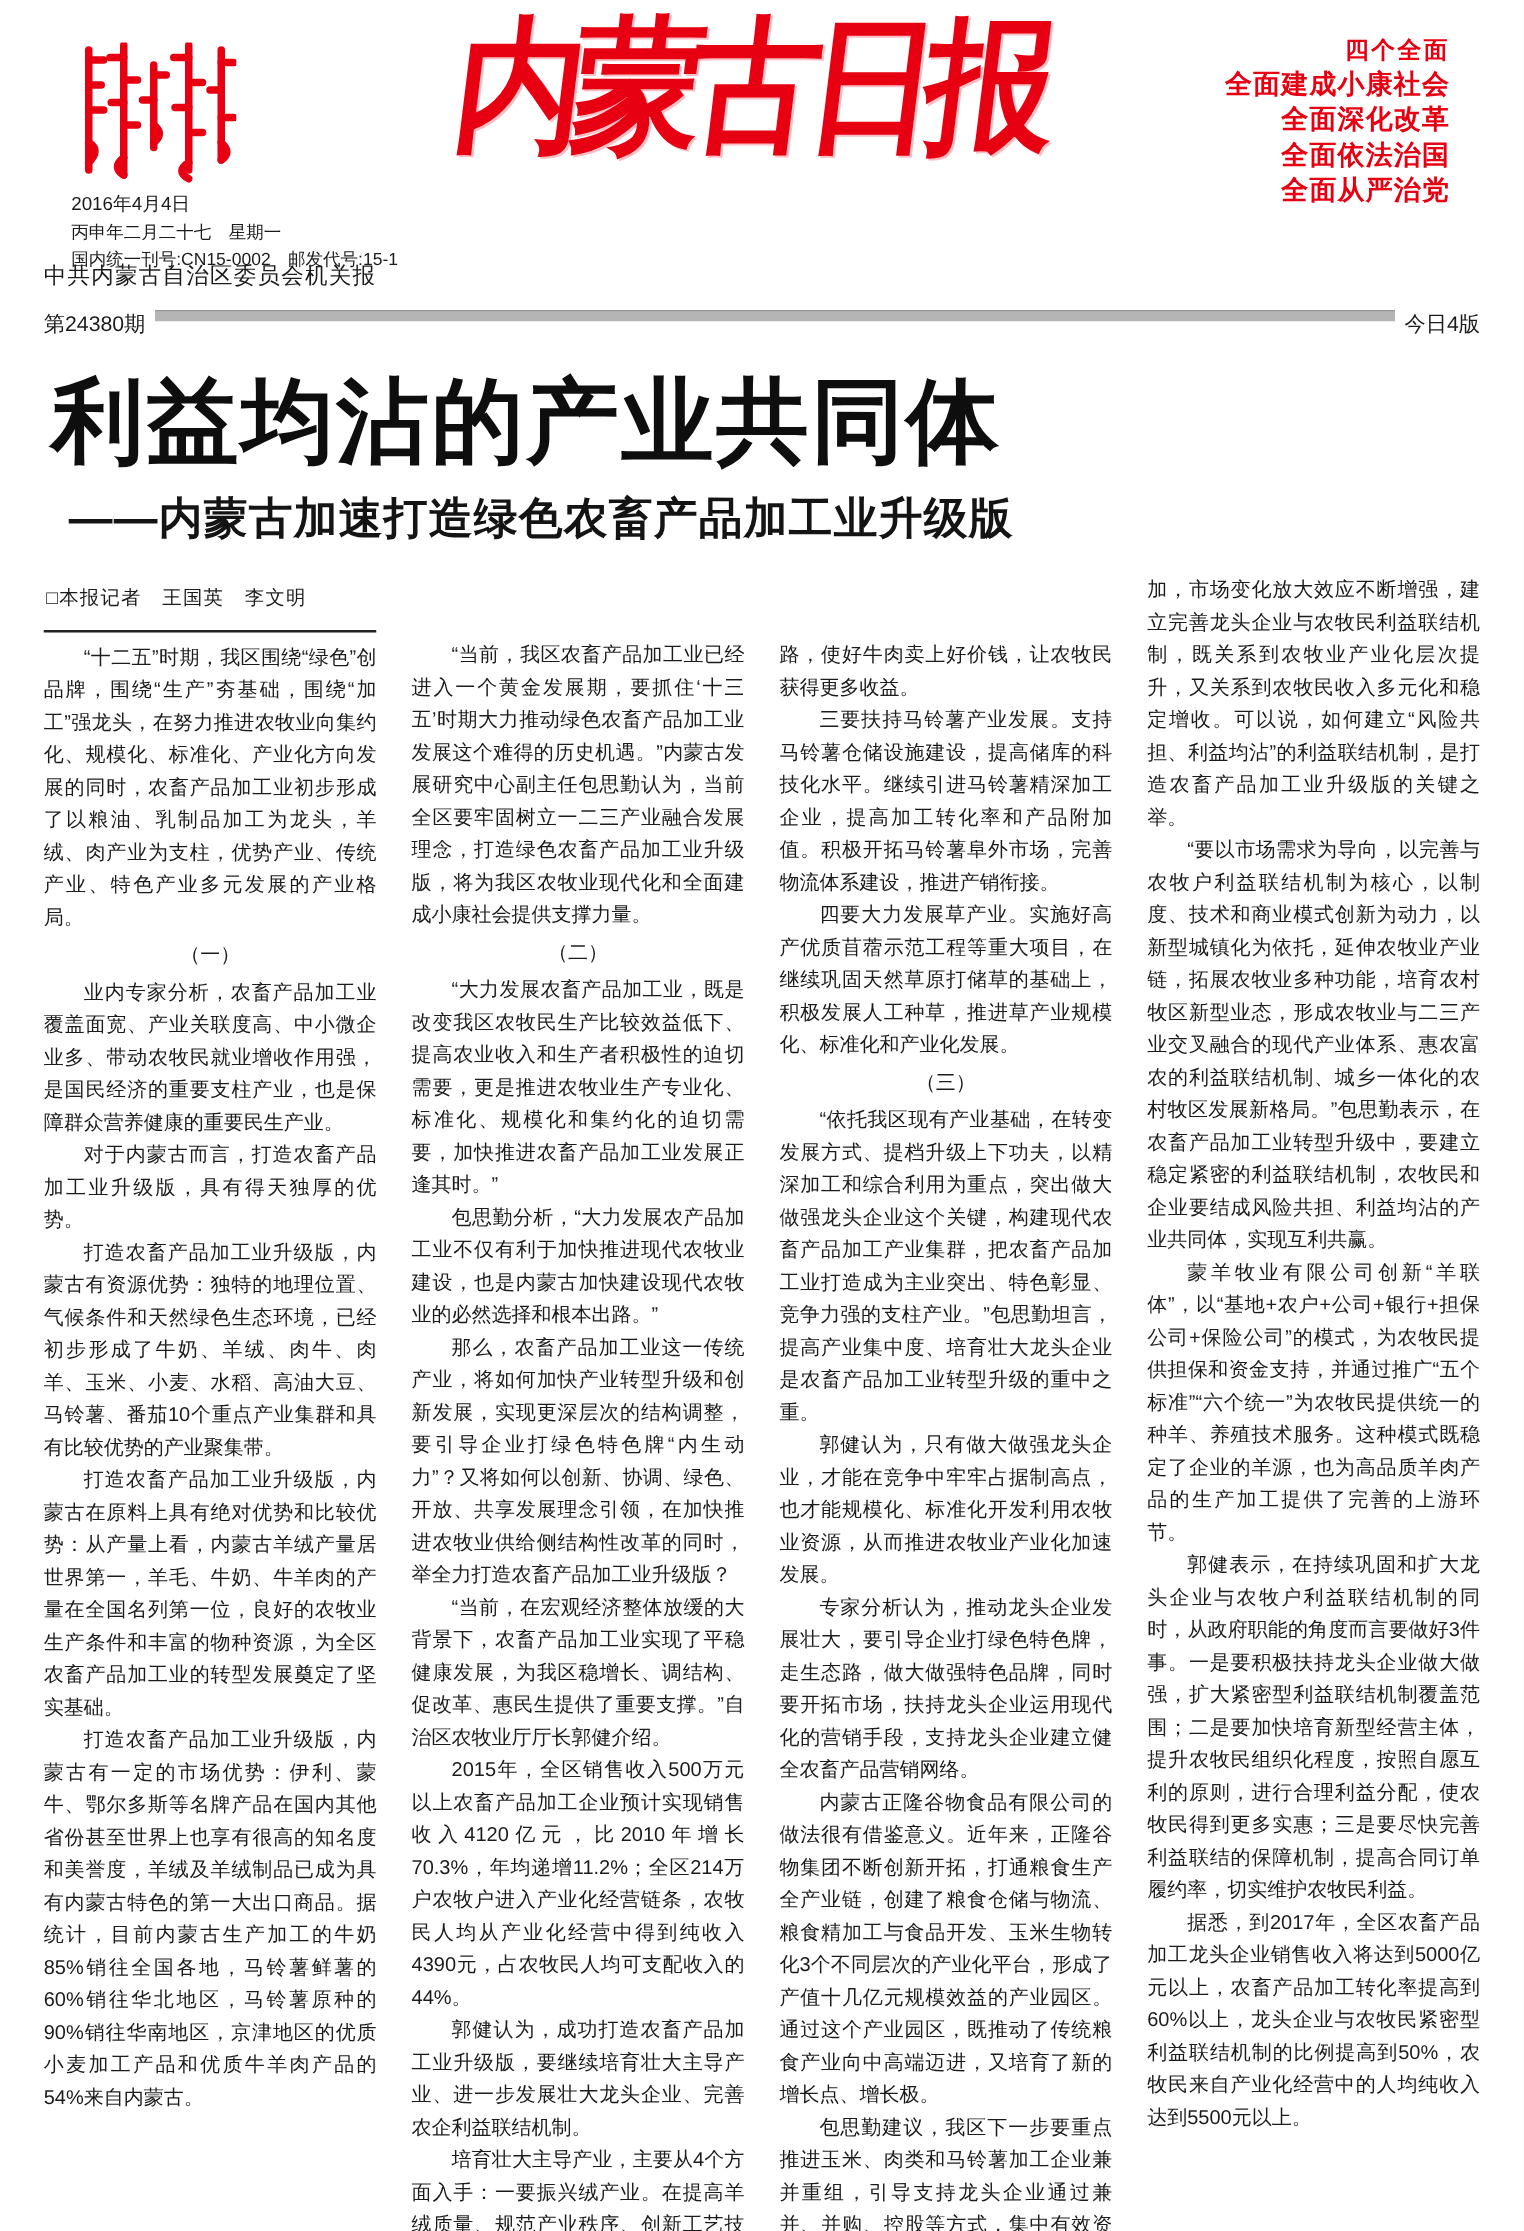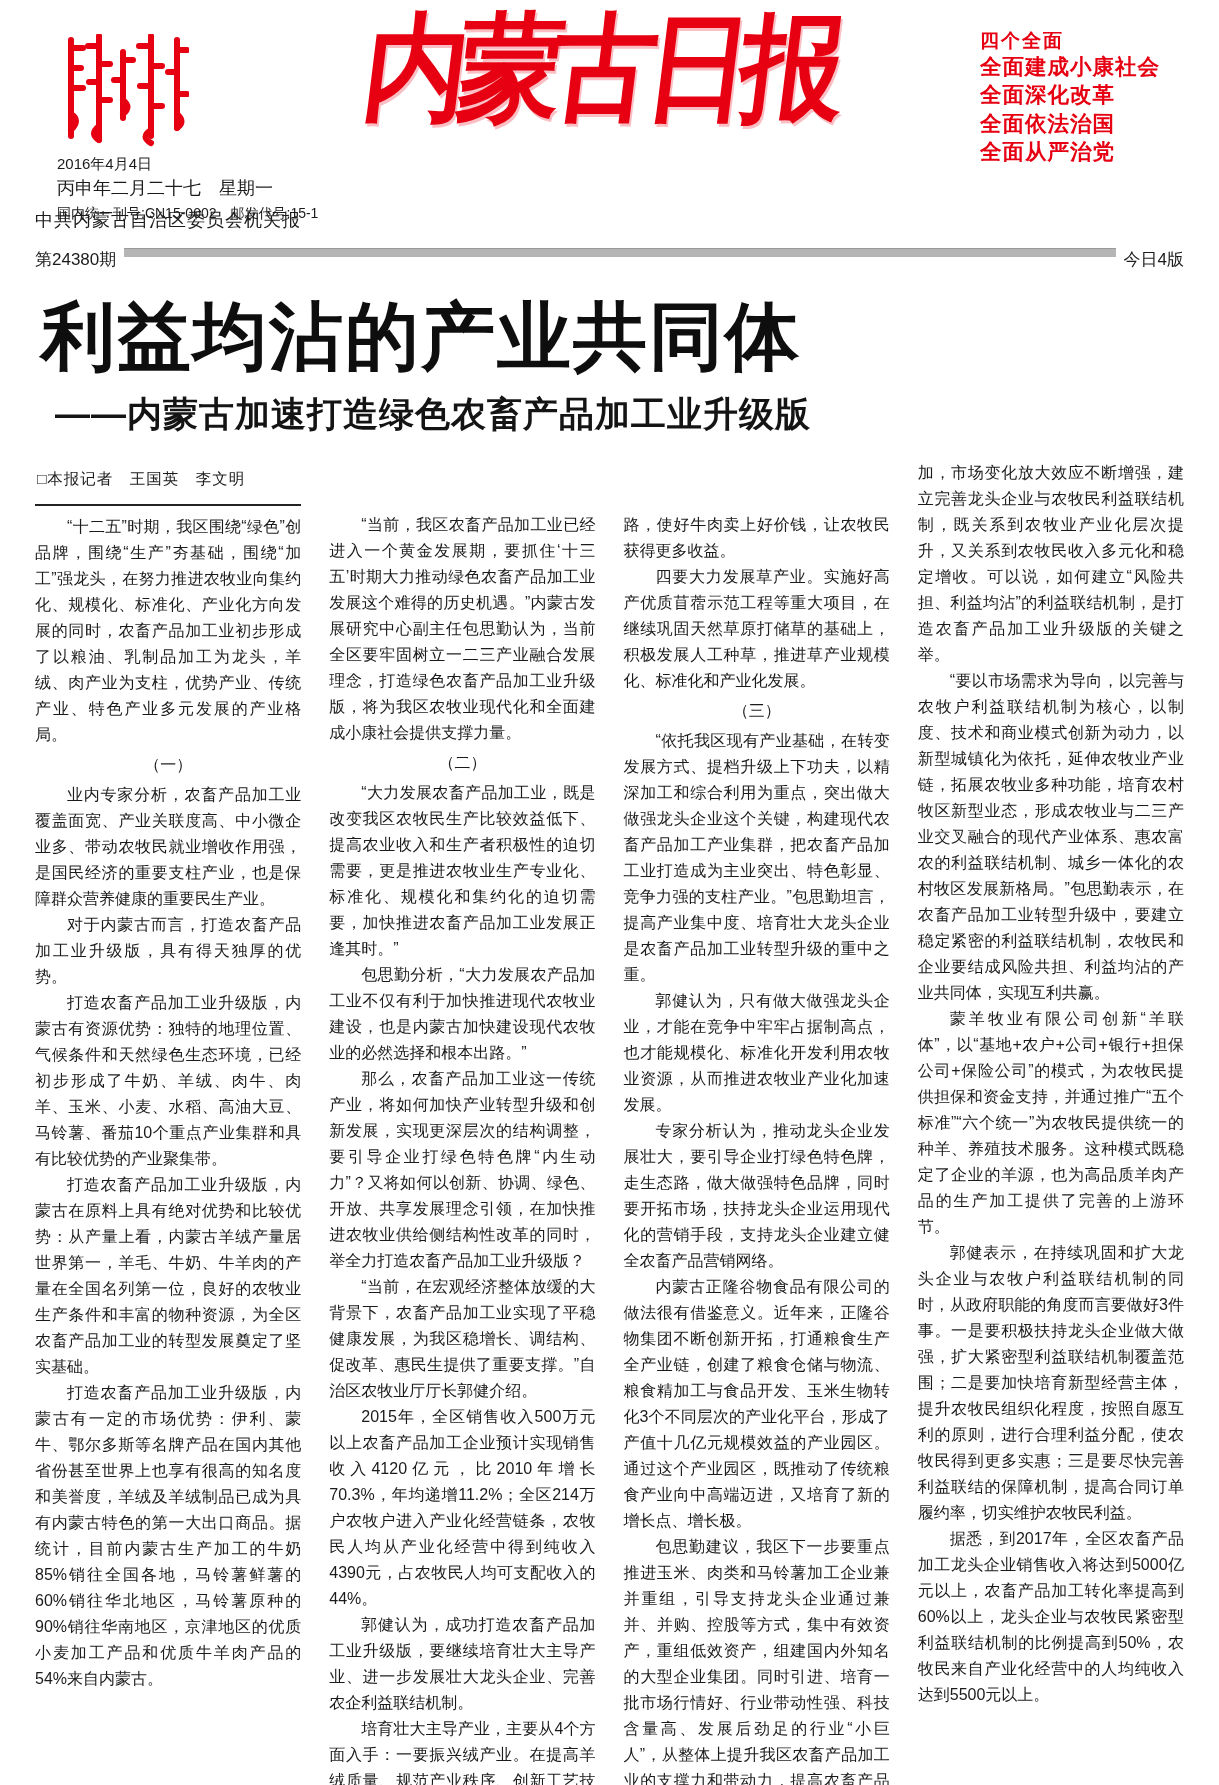--- a/index.html
+++ b/index.html
@@ -11,32 +11,32 @@
     color:#1b1b1b;
     overflow:hidden;
     box-sizing:border-box;
     padding:0 35px;
   }
   
   .masthead{position:relative;height:242px;}
   .mongolian{position:absolute;left:22px;top:34px;}
   .dateblock{position:absolute;left:22px;top:152px;line-height:1.55;}
   .dateblock .d1{font-size:15px;}
-  .dateblock .d2{font-size:18px;}
+  .dateblock .d2{font-size:14px;}
   .dateblock .d3{font-size:14px;margin-top:0;}
   .paper-title{
     position:absolute;left:0;right:0;top:-8px;text-align:center;
     font-family:"DejaVu Serif",serif;
     font-size:104px;font-weight:900;color:#e60012;
     letter-spacing:-10px;white-space:nowrap;
     transform:skewX(-7deg) scaleY(1.12);transform-origin:center top;
     text-shadow:2px 2px 0 rgba(230,0,18,.25);
   }
   .organ-line{position:absolute;left:0;right:0;top:208px;text-align:left;font-size:18px;letter-spacing:1px;}
-  .slogans{position:absolute;right:24px;top:28px;text-align:left;color:#e60012;font-weight:bold;line-height:1.32;}
+  .slogans{position:absolute;right:24px;top:28px;text-align:right;color:#e60012;font-weight:bold;line-height:1.32;}
   .slogans .s-head{font-size:19px;letter-spacing:2px;}
   .slogans .s-line{font-size:21.5px;letter-spacing:1px;}
   
   .issue-row{display:flex;margin-top:6px;font-size:17px;}
   .issue-bar{flex:1;height:8px;background:#b5b5b5;margin:0 8px;border-top:1px solid #9a9a9a;}
   
   .headline{
     margin:26px 0 0 6px;
     font-size:74px;font-weight:900;color:#0e0e0e;
     letter-spacing:2px;line-height:1.08;white-space:nowrap;
@@ -135,20 +135,21 @@
           <p class="indent">那么，农畜产品加工业这一传统产业，将如何加快产业转型升级和创新发展，实现更深层次的结构调整，要引导企业打绿色特色牌“内生动力”？又将如何以创新、协调、绿色、开放、共享发展理念引领，在加快推进农牧业供给侧结构性改革的同时，举全力打造农畜产品加工业升级版？</p>
           <p class="indent">“当前，在宏观经济整体放缓的大背景下，农畜产品加工业实现了平稳健康发展，为我区稳增长、调结构、促改革、惠民生提供了重要支撑。”自治区农牧业厅厅长郭健介绍。</p>
           <p class="indent">2015年，全区销售收入500万元以上农畜产品加工企业预计实现销售收入4120亿元，比2010年增长70.3%，年均递增11.2%；全区214万户农牧户进入产业化经营链条，农牧民人均从产业化经营中得到纯收入4390元，占农牧民人均可支配收入的44%。</p>
           <p class="indent">郭健认为，成功打造农畜产品加工业升级版，要继续培育壮大主导产业、进一步发展壮大龙头企业、完善农企利益联结机制。</p>
           <p class="indent">培育壮大主导产业，主要从4个方面入手：一要振兴绒产业。在提高羊绒质量、规范产业秩序、创新工艺技术、培育自主品牌以及增强原绒掌控能力上下功夫，力争使羊绒产业市场竞争力明显提高。</p>
         </div>
     </div>
     <div class="col col3">
       <div class="paras">
           <p class="noindent">路，使好牛肉卖上好价钱，让农牧民获得更多收益。</p>
+          <p class="indent">三要扶持马铃薯产业发展。支持马铃薯仓储设施建设，提高储库的科技化水平。继续引进马铃薯精深加工企业，提高加工转化率和产品附加值。积极开拓马铃薯阜外市场，完善物流体系建设，推进产销衔接。</p>
           <p class="indent">四要大力发展草产业。实施好高产优质苜蓿示范工程等重大项目，在继续巩固天然草原打储草的基础上，积极发展人工种草，推进草产业规模化、标准化和产业化发展。</p>
           <p class="center">（三）</p>
           <p class="indent">“依托我区现有产业基础，在转变发展方式、提档升级上下功夫，以精深加工和综合利用为重点，突出做大做强龙头企业这个关键，构建现代农畜产品加工产业集群，把农畜产品加工业打造成为主业突出、特色彰显、竞争力强的支柱产业。”包思勤坦言，提高产业集中度、培育壮大龙头企业是农畜产品加工业转型升级的重中之重。</p>
           <p class="indent">郭健认为，只有做大做强龙头企业，才能在竞争中牢牢占据制高点，也才能规模化、标准化开发利用农牧业资源，从而推进农牧业产业化加速发展。</p>
           <p class="indent">专家分析认为，推动龙头企业发展壮大，要引导企业打绿色特色牌，走生态路，做大做强特色品牌，同时要开拓市场，扶持龙头企业运用现代化的营销手段，支持龙头企业建立健全农畜产品营销网络。</p>
           <p class="indent">内蒙古正隆谷物食品有限公司的做法很有借鉴意义。近年来，正隆谷物集团不断创新开拓，打通粮食生产全产业链，创建了粮食仓储与物流、粮食精加工与食品开发、玉米生物转化3个不同层次的产业化平台，形成了产值十几亿元规模效益的产业园区。通过这个产业园区，既推动了传统粮食产业向中高端迈进，又培育了新的增长点、增长极。</p>
           <p class="indent">包思勤建议，我区下一步要重点推进玉米、肉类和马铃薯加工企业兼并重组，引导支持龙头企业通过兼并、并购、控股等方式，集中有效资产，重组低效资产，组建国内外知名的大型企业集团。同时引进、培育一批市场行情好、行业带动性强、科技含量高、发展后劲足的行业“小巨人”，从整体上提升我区农畜产品加工业的支撑力和带动力，提高农畜产品加工业的集中度和竞争力。</p>
         </div>
     </div>
     <div class="col col4">

